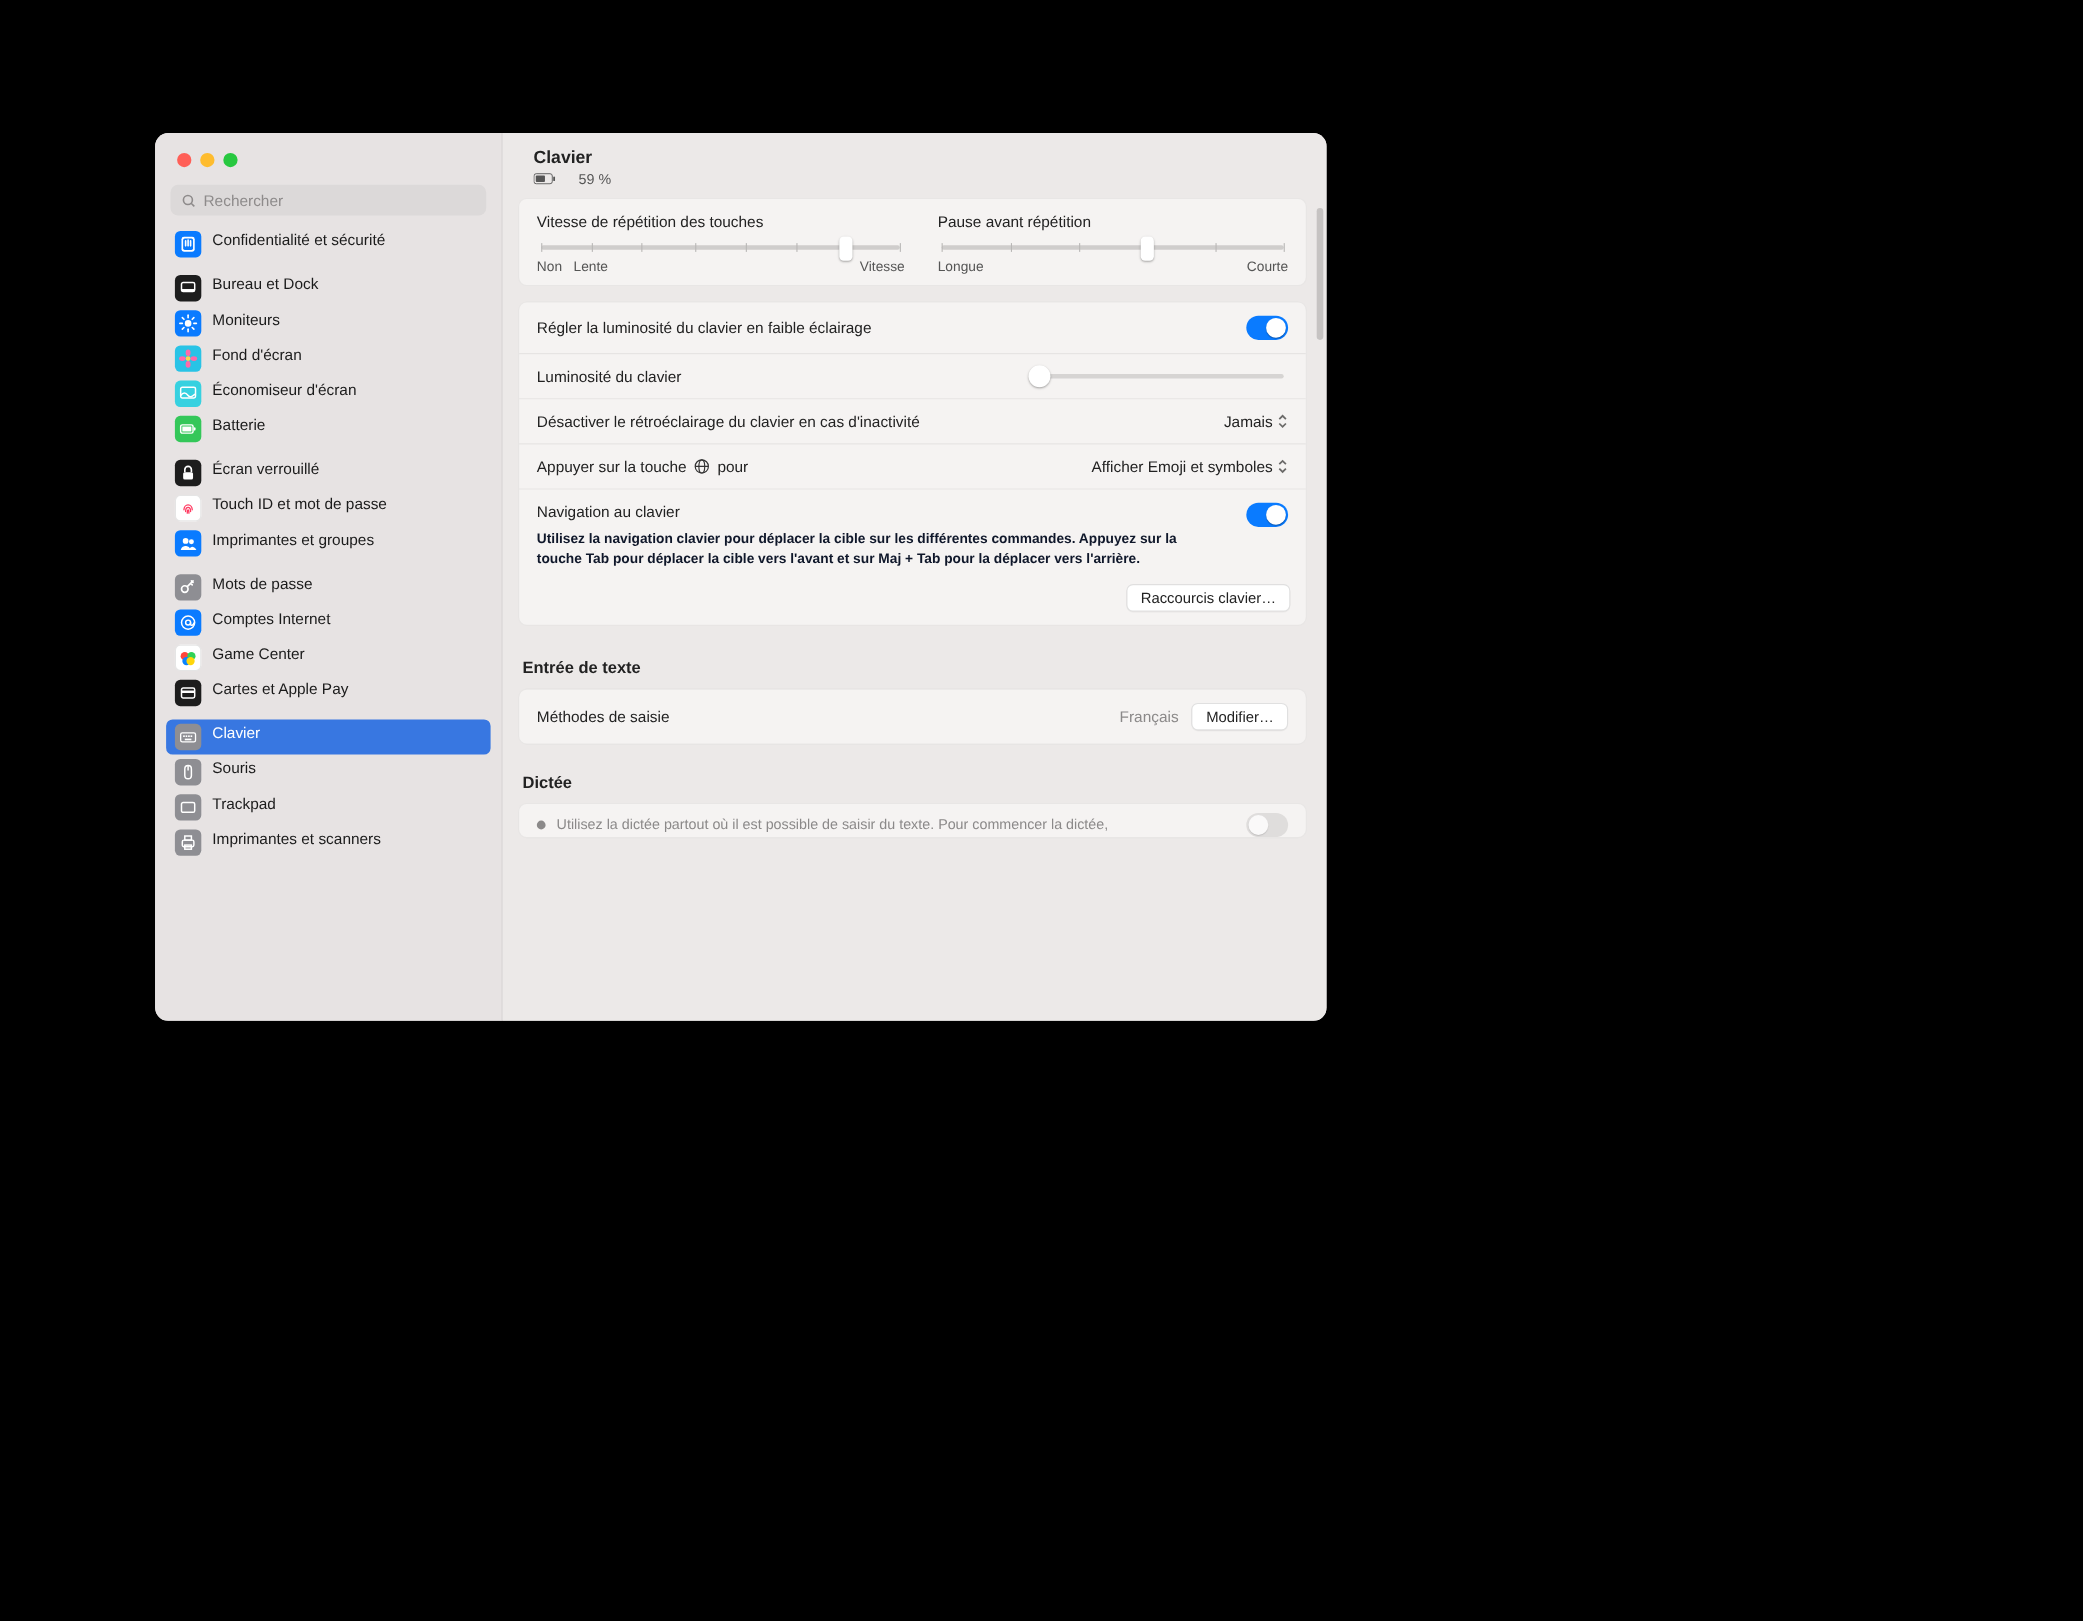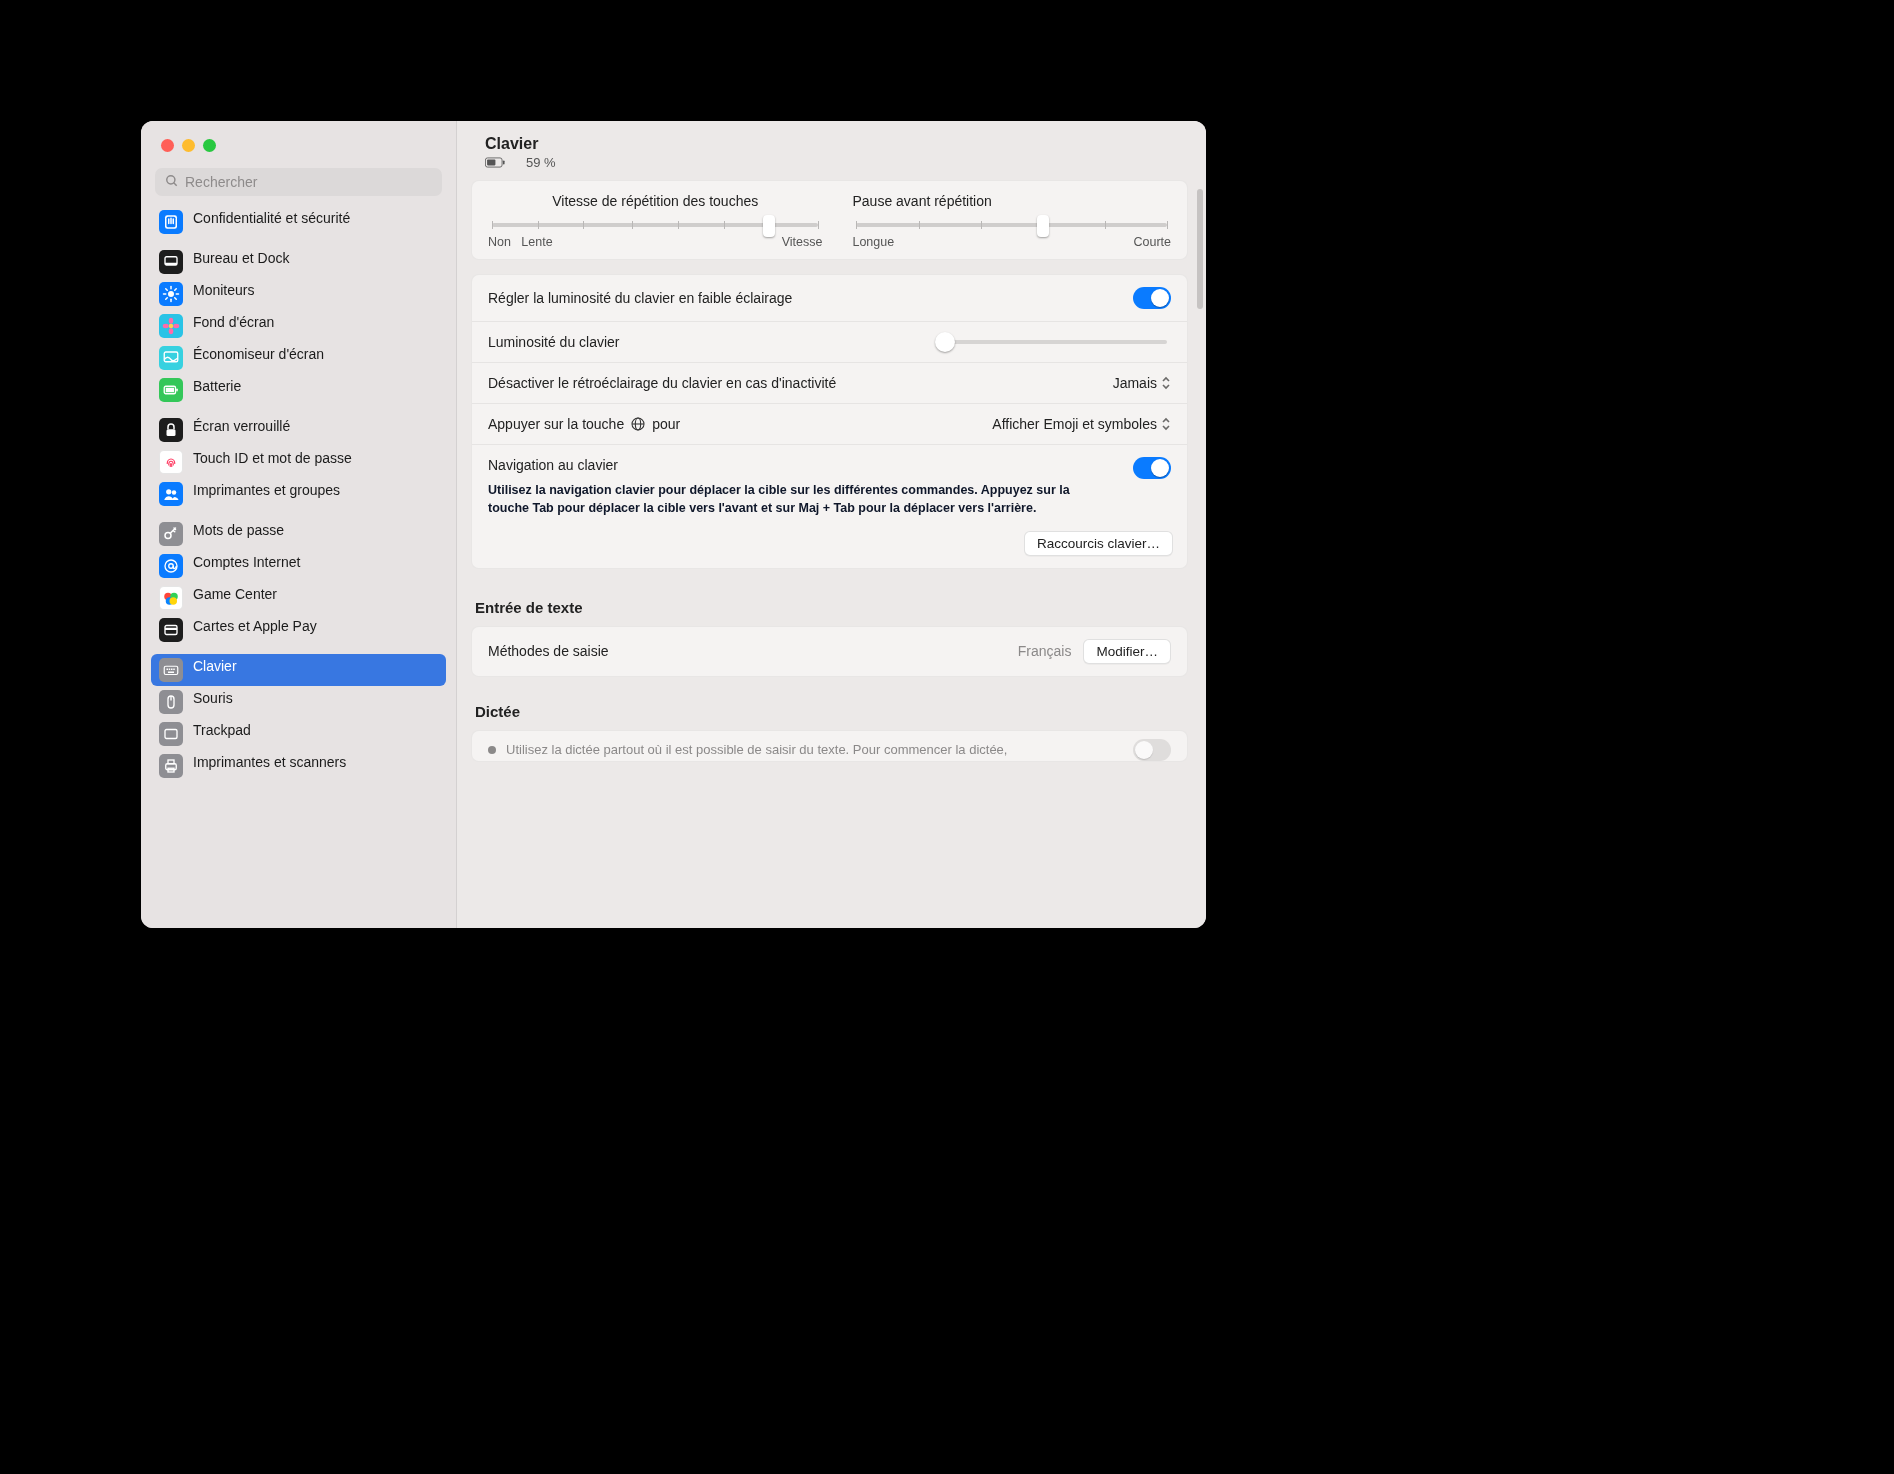--- a/index.html
+++ b/index.html
@@ -37,21 +37,21 @@
     display: flex;
     gap: 8px;
     padding: 18px 0 0 20px;
   }
   .dot { width: 13px; height: 13px; border-radius: 50%; }
   .dot.red { background: #ff5f57; }
   .dot.yellow { background: #febc2e; }
   .dot.green { background: #28c840; }
   .search-wrap { padding: 16px 14px 10px; }
   .search {
-    display: flex; align-items: flex-start;
+    display: flex; align-items: flex-end;
     background: #dcd9d9;
     border-radius: 7px;
     padding: 6px 10px;
     color: #8e8b8b;
   }
   .search svg { margin-right: 6px; flex:none; }
   .search input {
     border: none; background: transparent; outline: none;
     font-size: 14px; flex:1; color:#333;
   }
@@ -104,21 +104,21 @@
     margin-bottom: 22px;
   }
   .card {
     background:#f5f3f2;
     border:1px solid rgba(0,0,0,.05);
     border-radius:8px;
   }
   
   .sliders { display:flex; gap:30px; padding:12px 16px 10px; }
   .slider-col { flex:1; }
-  .slider-col.left { flex:1.05;text-align:center; }
+  .slider-col.left { flex:1.05; }
   .slider-label { font-size:14px; color:#222; margin-bottom:14px; }
   .slider-track {
     position:relative; height:4px; background:#cfcdcc;
     border-radius:2px; margin:10px 4px 6px;
   }
   .slider-tick { position:absolute; top:-2px; width:1px; height:8px; background:#b9b7b6;}
   .slider-thumb {
     position:absolute; top:-8px; width:12px; height:22px;
     background:#fff; border-radius:4px;
     box-shadow:0 1px 2px rgba(0,0,0,.35);

